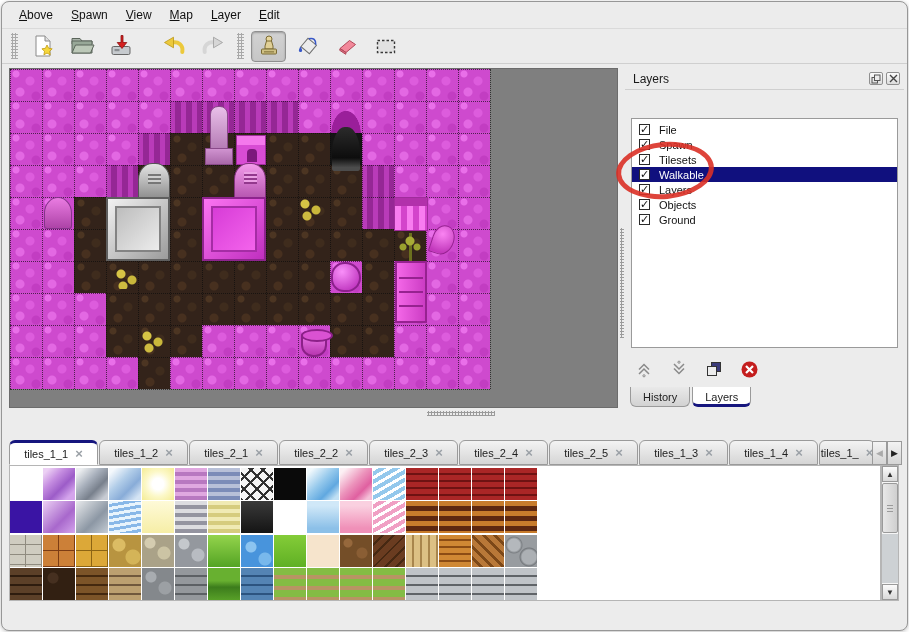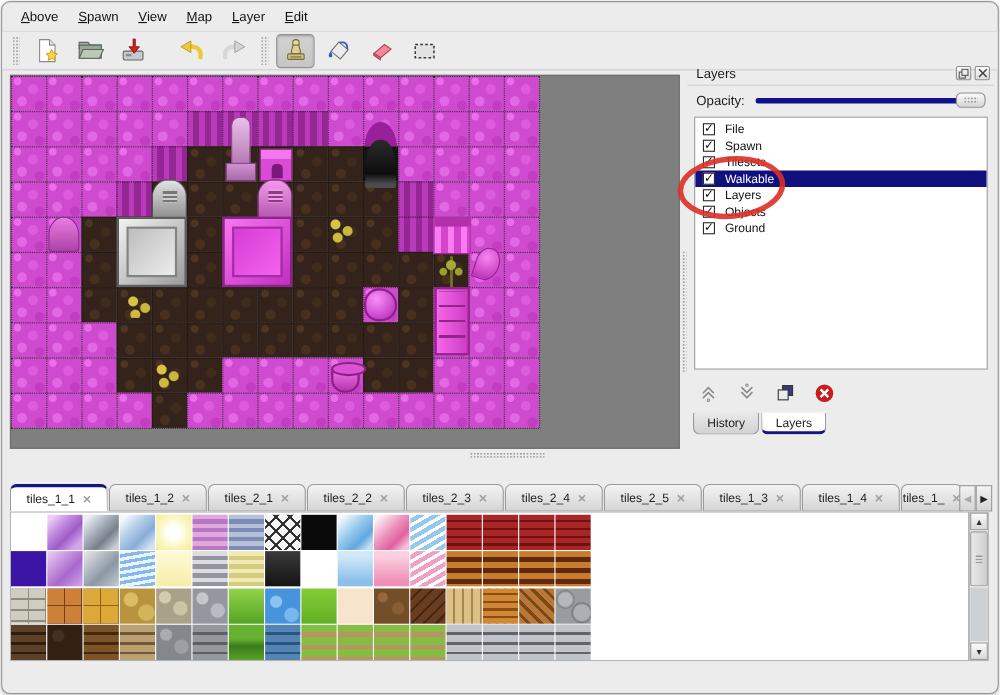--- a/index.html
+++ b/index.html
@@ -100,21 +100,21 @@
 
   
   .v-splitter{position:absolute;left:617px;top:66px;width:5px;height:340px;}
   .v-splitter .grip{position:absolute;left:1px;top:160px;width:4px;height:110px;
       background-image:radial-gradient(#9b9b9b 1px,transparent 1.1px);background-size:3px 3px;}
   .h-splitter{position:absolute;left:0;top:406px;width:100%;height:10px;}
   .h-splitter .grip{position:absolute;left:425px;top:3px;width:68px;height:5px;
       background-image:radial-gradient(#9b9b9b 1px,transparent 1.1px);background-size:3px 3px;}
 
   
-  .dock-right{position:absolute;left:623px;top:54px;width:279px;height:340px;}
+  .dock-right{position:absolute;left:623px;top:66px;width:279px;height:340px;}
   .dock-title{position:relative;height:22px;display:flex;align-items:center;
       border-bottom:1px solid #cfcfcf;padding-left:8px;font-size:12px;color:#1a1a1a;}
   .dock-btns{position:absolute;right:4px;top:4px;display:flex;gap:3px;}
   .dock-btn{width:14px;height:13px;border:1px solid #8f8f8f;border-radius:2px;
       background:linear-gradient(#fbfbfb,#dcdcdc);display:flex;align-items:center;justify-content:center;}
   .opacity-row{display:flex;align-items:center;height:26px;padding:0 8px;font-size:12px;color:#1a1a1a;}
   .slider{position:relative;flex:1;height:16px;margin-left:10px;}
   .slider-track{position:absolute;left:0;right:2px;top:6px;height:5px;background:#11118c;border-radius:2px;}
   .slider-handle{position:absolute;right:0;top:1px;width:27px;height:14px;border:1px solid #8f8f8f;
       border-radius:5px;background:linear-gradient(#fbfbfb,#d5d5d5);}
@@ -463,27 +463,20 @@
             <rect x="3.5" y="1" width="5.5" height="5.5" fill="#ececec" stroke="#555"></rect>
           </svg>
         </span>
         <span class="dock-btn">
           <svg width="9" height="9" viewBox="0 0 9 9">
             <path d="M1 1l7 7M8 1L1 8" stroke="#444" stroke-width="1.4"></path>
           </svg>
         </span>
       </span>
     </div>
-    <div class="opacity-row">
-      <span>Opacity:</span>
-      <span class="slider">
-        <span class="slider-track"></span>
-        <span class="slider-handle"></span>
-      </span>
-    </div>
     <div class="layer-list" id="layer-list">
         <div class="layer-row">
           <span class="checkbox">✓</span>
           <span>File</span>
         </div>
         <div class="layer-row">
           <span class="checkbox">✓</span>
           <span>Spawn</span>
         </div>
         <div class="layer-row">

